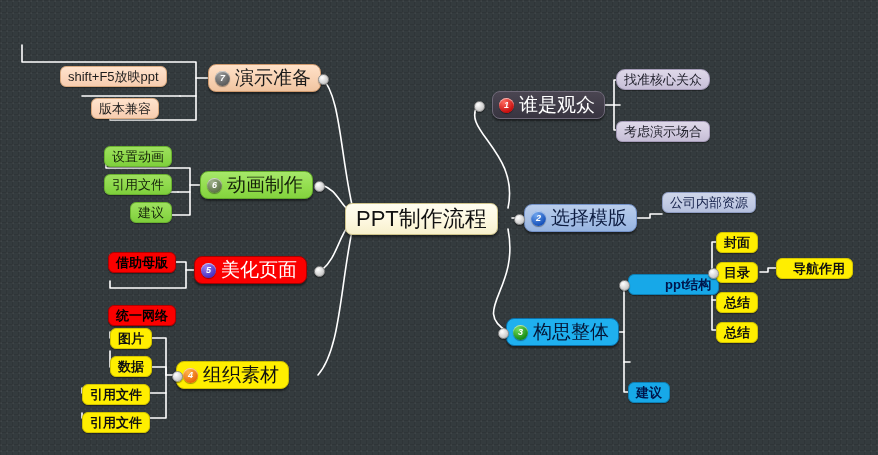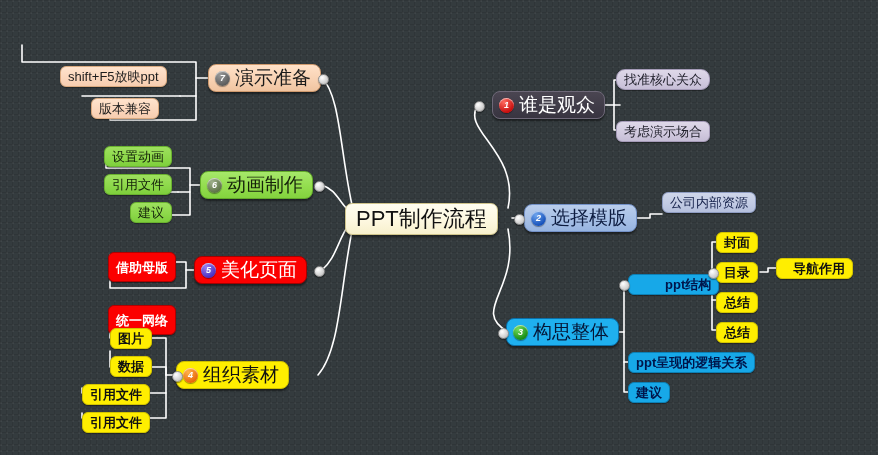--- a/index.html
+++ b/index.html
@@ -53,25 +53,25 @@
     border: 1px solid #6ab22f;
     color: #14210a;
     font-size: 13px;
     padding: 0 7px;
     height: 21px;
     box-shadow: 0 1px 1px rgba(0,0,0,0.35);
   }
   .red {
     background: #fb0000;
     border: 1px solid #b00000;
-    color: #ffffff;
+    color: #000000;
     font-size: 13px;
     font-weight: bold;
     padding: 0 7px;
-    height: 30px;
+    height: 21px;
     box-shadow: 0 1px 1px rgba(0,0,0,0.4);
   }
   .yellow {
     background: #ffee00;
     border: 1px solid #d3c400;
     color: #111111;
     font-size: 13px;
     font-weight: bold;
     padding: 0 7px;
     height: 21px;
@@ -335,23 +335,20 @@
   </div>
   <div class="dot" style="left:514px; top:214px;"></div>
 
   <div class="node branch b-cyan" style="left:506px; top:318px;">
     <span class="badge bg-green">3</span>
     <span class="blabel">构思整体</span>
   </div>
   <div class="node cyan" style="left:628px; top:274px;padding-left:36px;">
     <span>ppt结构</span>
   </div>
-  <div class="node cyan" style="left:628px; top:352px;">
-    <span>ppt呈现的逻辑关系</span>
-  </div>
   <div class="node cyan" style="left:628px; top:382px;">
     <span>建议</span>
   </div>
   <div class="dot" style="left:498px; top:328px;"></div>
   <div class="dot" style="left:619px; top:280px;"></div>
 
   <div class="node yellow" style="left:716px; top:232px;">
     <span>封面</span>
   </div>
   <div class="node yellow" style="left:716px; top:262px;">

